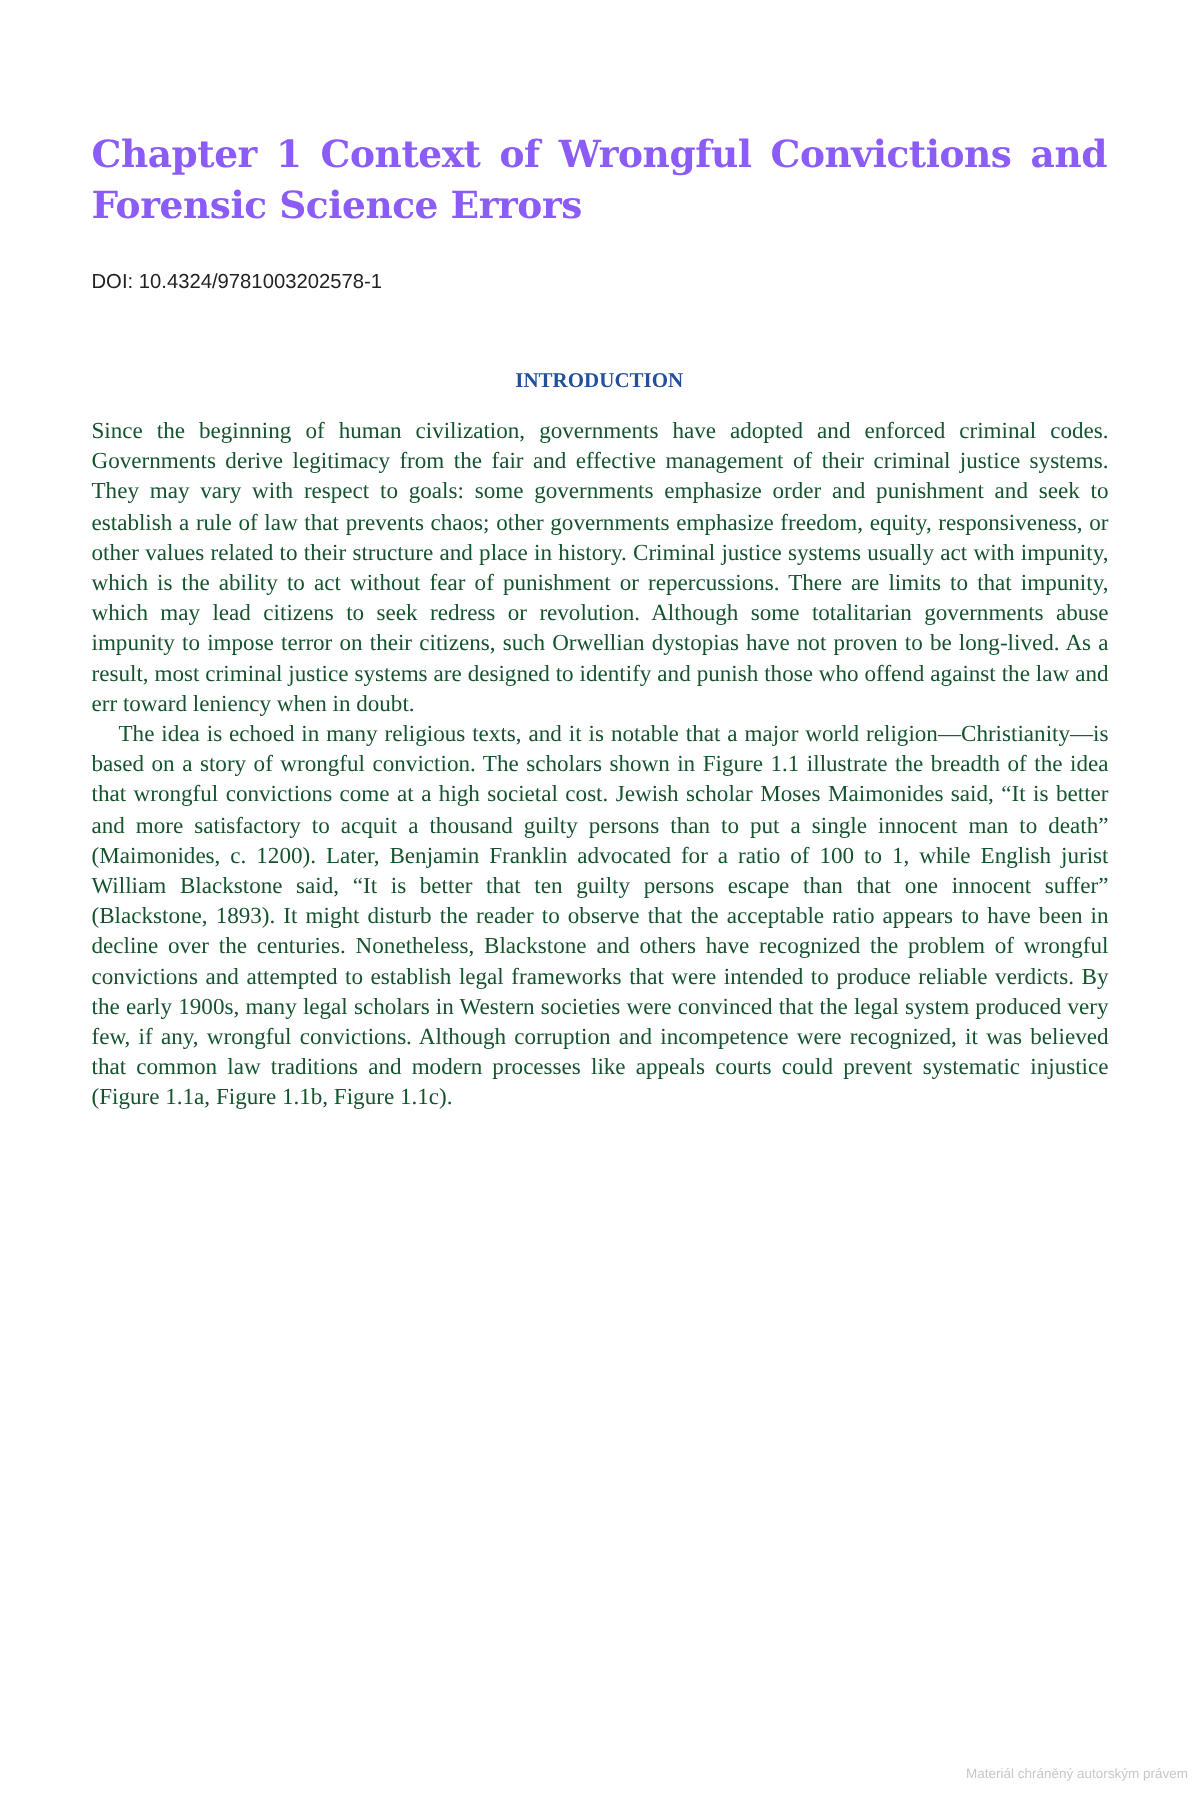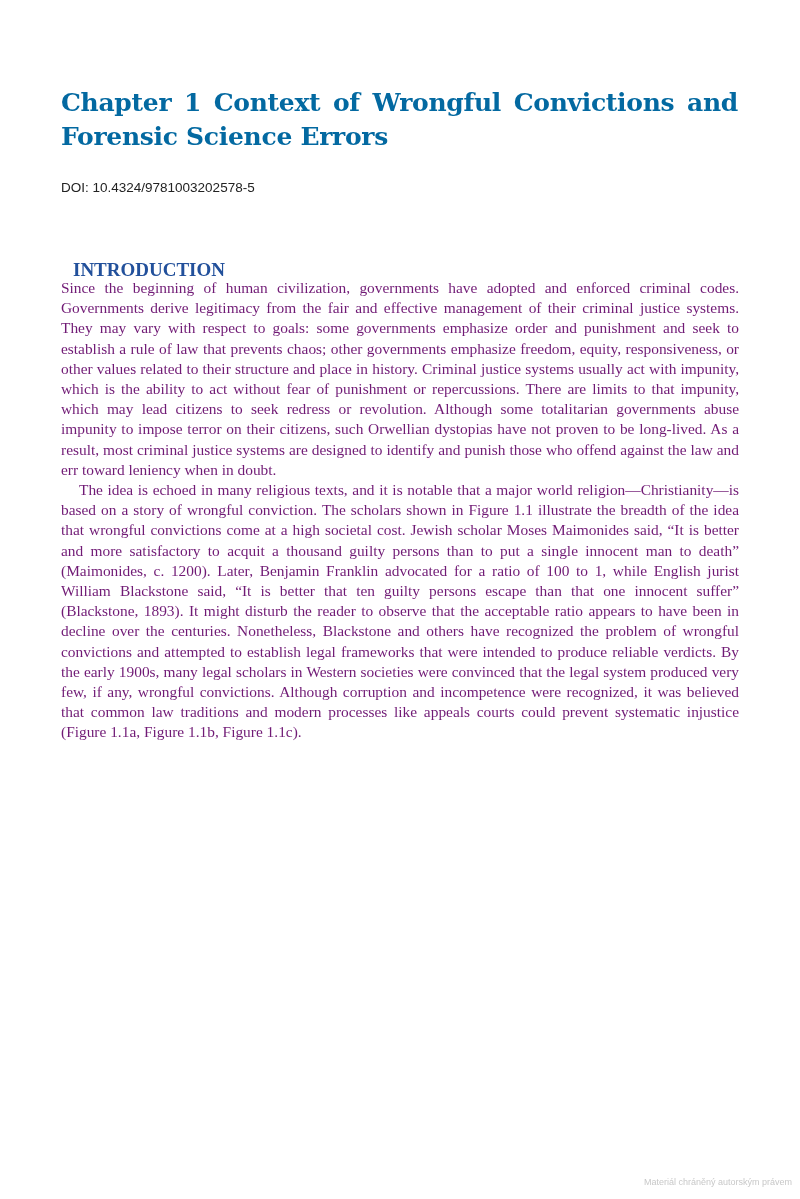--- a/index.html
+++ b/index.html
@@ -1,50 +1,50 @@
 <!DOCTYPE html>
 <html><head>
   <meta charset="utf-8">
   <style>
     html, body { margin: 0; padding: 0; background: #ffffff; }
     body { width: 800px; height: 1199px; position: relative; overflow: hidden; }
     .page { position: absolute; left: 0; top: 0; width: 800px; height: 1199px; }
     .chapter-title {
       position: absolute; left: 61px; top: 86px; width: 677px;
       font-family: "DejaVu Serif", serif; font-weight: bold;
-      font-size: 25px; line-height: 34px; color: #0369a1;
+      font-size: 25px; line-height: 34px; color: #8b5cf6;
       text-align: justify; text-align-last: left; margin: 0;
       letter-spacing: -0.3px;
     }
     .doi {
       position: absolute; left: 61px; top: 180px;
       font-family: "Liberation Sans", sans-serif; font-size: 13.5px; color: #222;
     }
     .section-heading {
-      position: absolute; left: 61px; top: 247px; width: 677px; text-align: left;
-      font-family: "Liberation Serif", serif; font-weight: bold; font-size: 19px;
-      color: #22509b; margin: 12px;
+      position: absolute; left: 61px; top: 247px; width: 677px; text-align: center;
+      font-family: "Liberation Serif", serif; font-weight: bold; font-size: 14px;
+      color: #22509b; margin: 0;
     }
     .body-text {
       position: absolute; left: 61px; top: 278px; width: 678px;
       font-family: "Liberation Serif", serif; font-size: 15.4px; line-height: 20.2px;
-      color: #701a75; text-align: justify;
+      color: #14532d; text-align: justify;
     }
     .body-text p { margin: 0; }
     .body-text p.indent { text-indent: 18px; }
     .watermark {
       position: absolute; right: 8px; bottom: 12px;
       font-family: "Liberation Sans", sans-serif; font-size: 9px; color: #c8c8c8; text-align: center;
     }
   </style>
 </head>
 <body>
 
 <div class="page">
   <h1 class="chapter-title">Chapter 1 Context of Wrongful Convictions and Forensic Science Errors</h1>
-  <div class="doi">DOI: 10.4324/9781003202578-5</div>
+  <div class="doi">DOI: 10.4324/9781003202578-1</div>
   <h2 class="section-heading">INTRODUCTION</h2>
   <div class="body-text">
     <p>Since the beginning of human civilization, governments have adopted and enforced criminal codes. Governments derive legitimacy from the fair and effective management of their criminal justice systems. They may vary with respect to goals: some governments emphasize order and punishment and seek to establish a rule of law that prevents chaos; other governments emphasize freedom, equity, responsiveness, or other values related to their structure and place in history. Criminal justice systems usually act with impunity, which is the ability to act without fear of punishment or repercussions. There are limits to that impunity, which may lead citizens to seek redress or revolution. Although some totalitarian governments abuse impunity to impose terror on their citizens, such Orwellian dystopias have not proven to be long-lived. As a result, most criminal justice systems are designed to identify and punish those who offend against the law and err toward leniency when in doubt.</p>
     <p class="indent">The idea is echoed in many religious texts, and it is notable that a major world religion—Christianity—is based on a story of wrongful conviction. The scholars shown in Figure 1.1 illustrate the breadth of the idea that wrongful convictions come at a high societal cost. Jewish scholar Moses Maimonides said, “It is better and more satisfactory to acquit a thousand guilty persons than to put a single innocent man to death” (Maimonides, c. 1200). Later, Benjamin Franklin advocated for a ratio of 100 to 1, while English jurist William Blackstone said, “It is better that ten guilty persons escape than that one innocent suffer” (Blackstone, 1893). It might disturb the reader to observe that the acceptable ratio appears to have been in decline over the centuries. Nonetheless, Blackstone and others have recognized the problem of wrongful convictions and attempted to establish legal frameworks that were intended to produce reliable verdicts. By the early 1900s, many legal scholars in Western societies were convinced that the legal system produced very few, if any, wrongful convictions. Although corruption and incompetence were recognized, it was believed that common law traditions and modern processes like appeals courts could prevent systematic injustice (Figure 1.1a, Figure 1.1b, Figure 1.1c).</p>
   </div>
   <div class="watermark">Materiál chráněný autorským právem</div>
 </div>
 
 </body></html>

